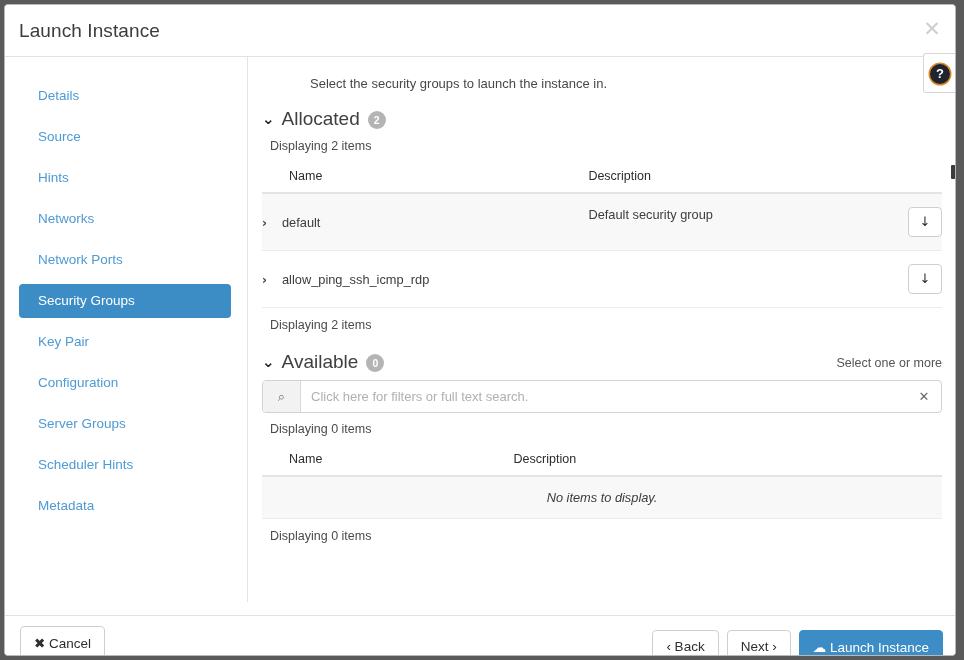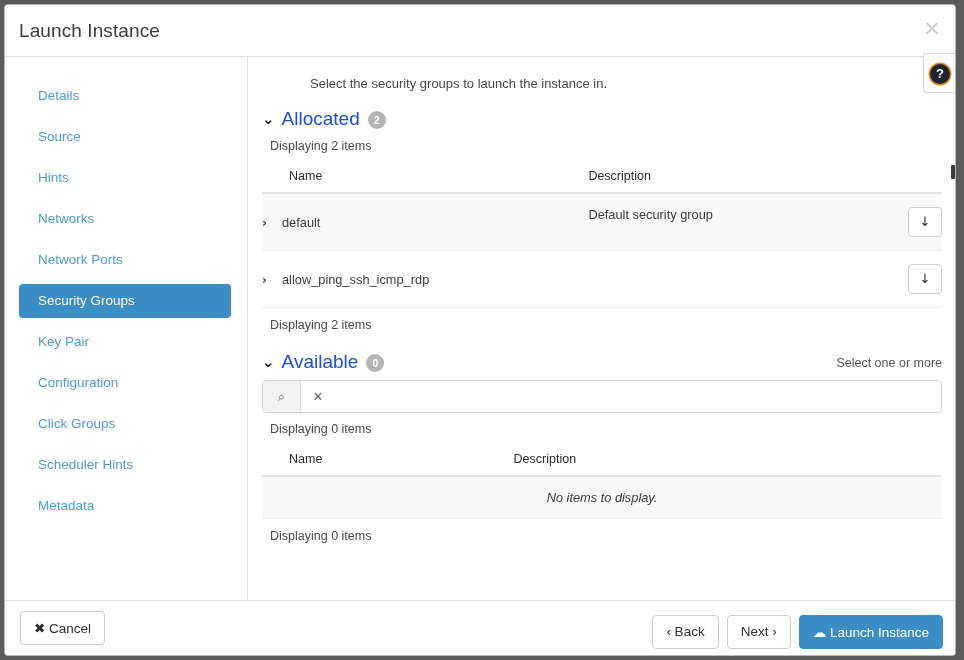--- a/index.html
+++ b/index.html
@@ -166,21 +166,21 @@
     font-size: 15px;
     color: #222;
     margin-right: 7px;
     line-height: 1;
     cursor: pointer;
     font-family: "DejaVu Sans", sans-serif;
     font-weight: bold;
   }
   .section-title {
     font-size: 19px;
-    color: #1d4ed8;
+    color: #404040;
     font-weight: 400;
   }
   .count-badge {
     display: inline-block;
     min-width: 18px;
     height: 18px;
     line-height: 18px;
     padding: 0 5px;
     margin-left: 8px;
     border-radius: 9px;
@@ -310,21 +310,21 @@
     font-family: "DejaVu Sans", sans-serif;
     font-weight: bold;
   }
 
   
   #modal-footer {
     position: absolute;
     left: 0;
     bottom: 0;
     width: 952px;
-    height: 55px;
+    height: 40px;
     border-top: 1px solid #e2e2e2;
     background: #fff;
   }
   .btn {
     height: 34px;
     border-radius: 4px;
     font-size: 13.5px;
     font-family: "Liberation Sans", sans-serif;
     cursor: pointer;
     padding: 0 13px;
@@ -385,21 +385,21 @@
 
     <nav id="sidebar">
         <a class="nav-item">Details</a>
         <a class="nav-item">Source</a>
         <a class="nav-item">Hints</a>
         <a class="nav-item">Networks</a>
         <a class="nav-item">Network Ports</a>
         <a class="nav-item active">Security Groups</a>
         <a class="nav-item">Key Pair</a>
         <a class="nav-item">Configuration</a>
-        <a class="nav-item">Click Groups</a>
+        <a class="nav-item">Server Groups</a>
         <a class="nav-item">Scheduler Hints</a>
         <a class="nav-item">Metadata</a>
       </nav>
 
     <div id="content">
 
       <div class="intro-text">Select the security groups to launch the instance in.</div>
 
       <div class="section-head">
         <span class="caret">⌄</span>
@@ -430,20 +430,21 @@
 
       <div class="section-head" style="margin-top:16px">
         <span class="caret">⌄</span>
         <span class="section-title">Available</span>
         <span class="count-badge">0</span>
         <span class="hint-right">Select one or more</span>
       </div>
 
       <div class="searchbar">
         <div class="search-icon-box">⌕</div>
+        <input class="search-input" type="text" placeholder="Click here for filters or full text search." style="">
         <button class="search-clear">✕</button>
       </div>
 
       <div class="displaying" style="margin-top:9px">Displaying 0 items</div>
 
       <table class="gtable">
         <thead>
           <tr>
             <th class="col-name" style="width:37%">Name</th>
             <th style="width:63%">Description</th>

